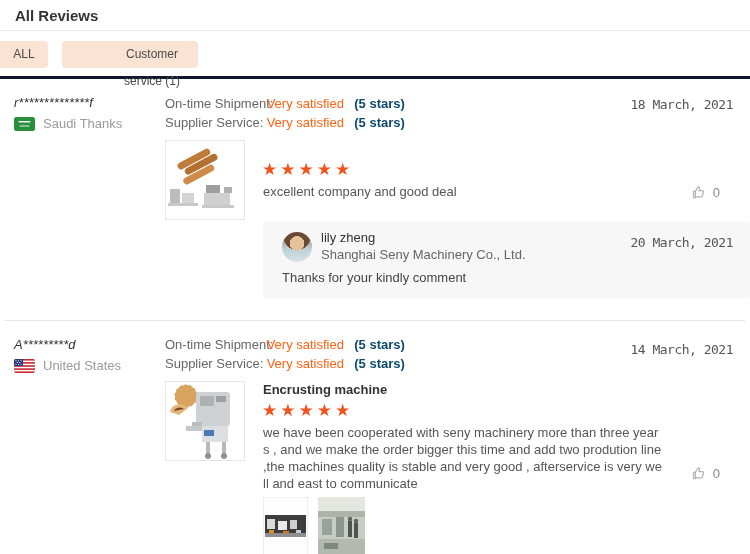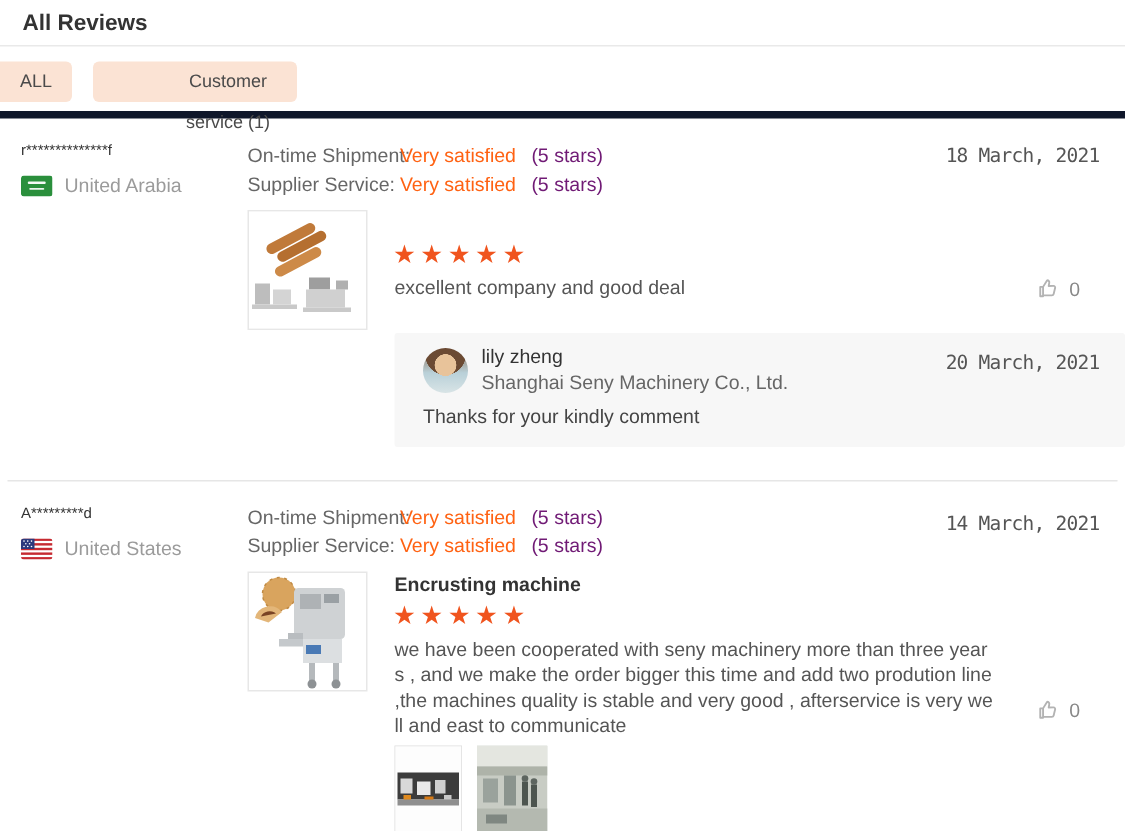--- a/index.html
+++ b/index.html
@@ -5,34 +5,34 @@
   * { margin:0; padding:0; box-sizing:border-box; }
   html,body { background:#fff; }
   body { font-family:"Liberation Sans", sans-serif; color:#333; }
   .page {
     position:relative; width:750px; height:554px; background:#fff;
     overflow:hidden; margin:0 auto;
   }
   
   .header { position:absolute; left:0; top:0; width:750px; height:31px; background:#fff; border-bottom:1px solid #e9e9e9; }
   .header-title { position:absolute; left:15px; top:7px; font-size:15px; font-weight:600; color:#333; }
-  .tabs-row { position:absolute; left:0; top:32px; width:750px; height:47px; background:#fff; border-bottom:5px solid #0f172a; }
+  .tabs-row { position:absolute; left:0; top:32px; width:750px; height:47px; background:#fff; border-bottom:3px solid #0f172a; }
   .tab-pill { position:absolute; top:9px; height:27px; line-height:27px; background:#fbe3d4; border-radius:4px; font-size:12px; color:#4a4a4a; text-align:center; cursor:pointer; }
   .tab-all { left:0; width:48px; border-top-left-radius:0; border-bottom-left-radius:0; }
   .tab-cs { left:62px; width:136px;padding-left:44px; }
 
   
-  .user-name { position:absolute; left:14px; font-size:10px; color:#333; }
+  .user-name { position:absolute; left:14px; font-size:13px; color:#333;font-style:italic; }
   .country-row { position:absolute; left:14px; display:flex; align-items:center; gap:8px; }
   .country-label { font-size:13px; color:#9b9b9b; }
   .flag { width:21px; height:14px; border-radius:2px; display:block; }
   .rating-row { position:absolute; left:165px; font-size:13px; white-space:nowrap; }
   .rating-label { display:inline-block; width:98px; color:#666; }
   .rating-value { display:inline-block; width:84px; color:#ff6212; }
-  .rating-stars { color:#701a75; }
+  .rating-stars { color:#0c4a6e;font-weight:bold; }
   .review-date { position:absolute; right:17px; font-size:13px; color:#555; font-family:"DejaVu Sans Mono", monospace; letter-spacing:-0.5px; }
   .product-thumb { position:absolute; left:165px; width:80px; height:80px; border:1px solid #e7e7e7; background:#fff; cursor:pointer; }
   .product-title { position:absolute; left:263px; font-size:13px; font-weight:700; color:#333; white-space:nowrap; }
   .stars { position:absolute; left:262px; font-size:17px; letter-spacing:3px; color:#f0541e; }
   .review-text { position:absolute; left:263px; font-size:13px; color:#555; line-height:17px; }
   .like-btn { position:absolute; display:flex; align-items:center; gap:7px; color:#888; font-size:13px; cursor:pointer; }
   .like-btn svg { display:block; }
 
   
   .reply-box { position:absolute; left:263px; top:222px; width:487px; height:76px; background:#f7f7f7; border-radius:2px; }
@@ -66,21 +66,21 @@
     <div class="tab-pill tab-cs">Customer service (1)</div>
   </div>
 
   <div class="user-name" style="top:95px;">r**************f</div>
   <div class="country-row" style="top:116px;">
     <svg class="flag" viewBox="0 0 21 14">
       <rect width="21" height="14" rx="1.5" fill="#2a8f3c"></rect>
       <rect x="4.5" y="4" width="12" height="1.6" rx="0.8" fill="#fff" opacity="0.95"></rect>
       <rect x="5.5" y="8.4" width="10" height="1.1" rx="0.55" fill="#fff" opacity="0.9"></rect>
     </svg>
-    <span class="country-label">United Arabia</span>
+    <span class="country-label">Saudi Thanks</span>
   </div>
 
   <div class="rating-row" style="top:96px;">
     <span class="rating-label">On-time Shipment:</span>
     <span class="rating-value">Very satisfied</span>
     <span class="rating-stars">(5 stars)</span>
   </div>
   <div class="rating-row" style="top:115px;">
     <span class="rating-label">Supplier Service:</span>
     <span class="rating-value">Very satisfied</span>

